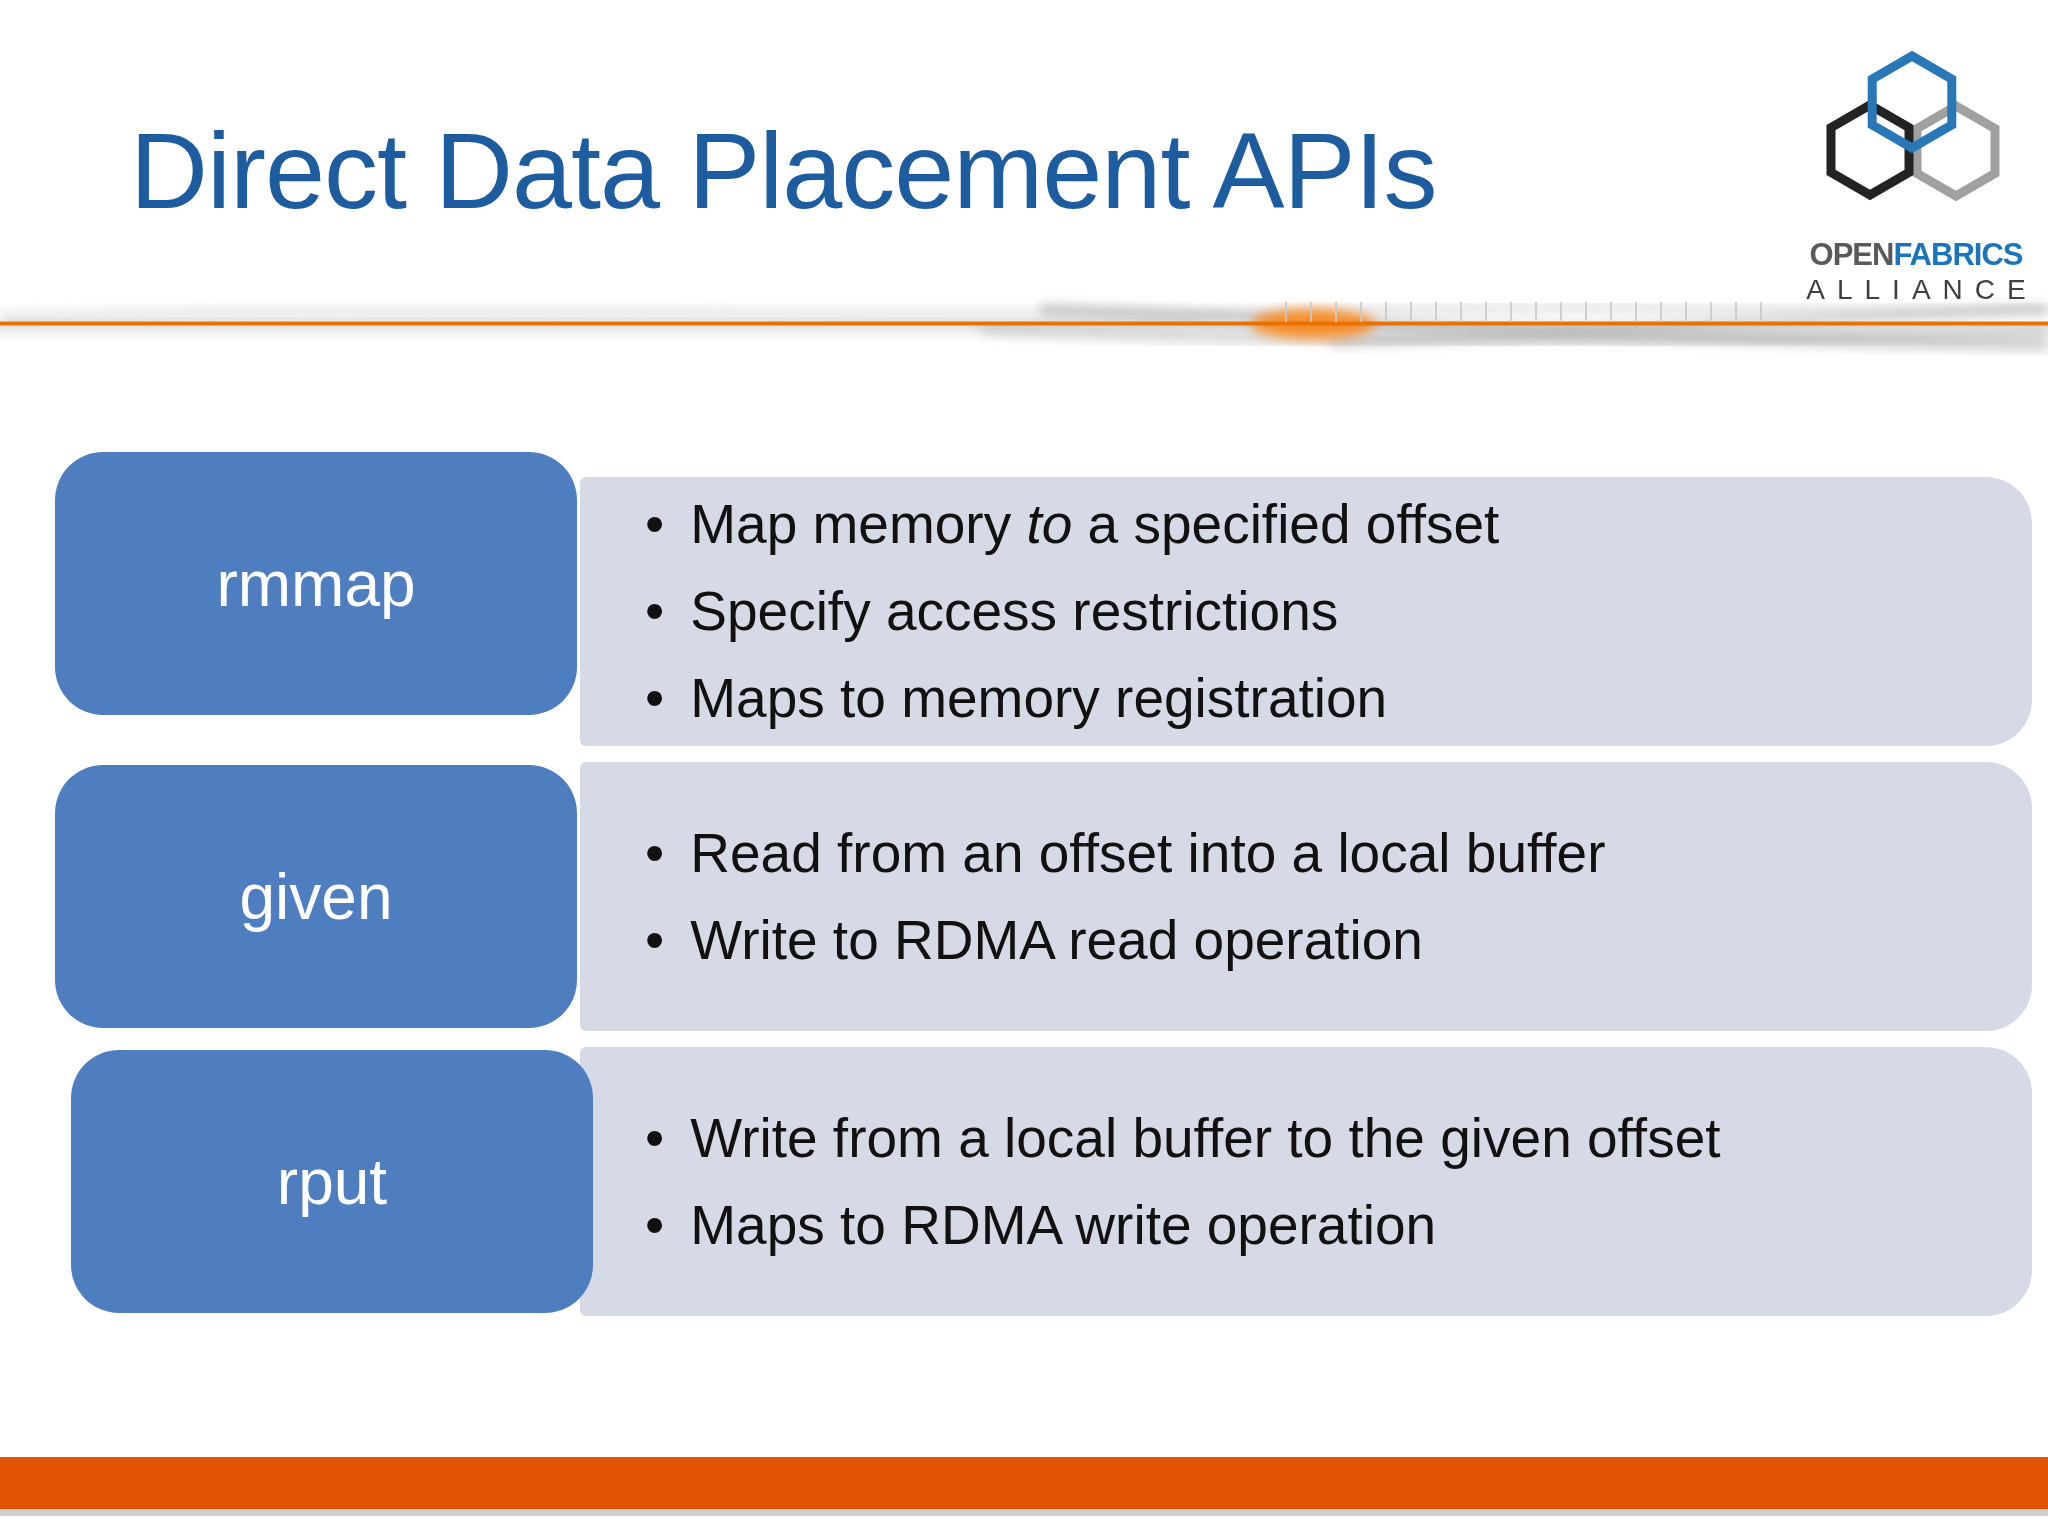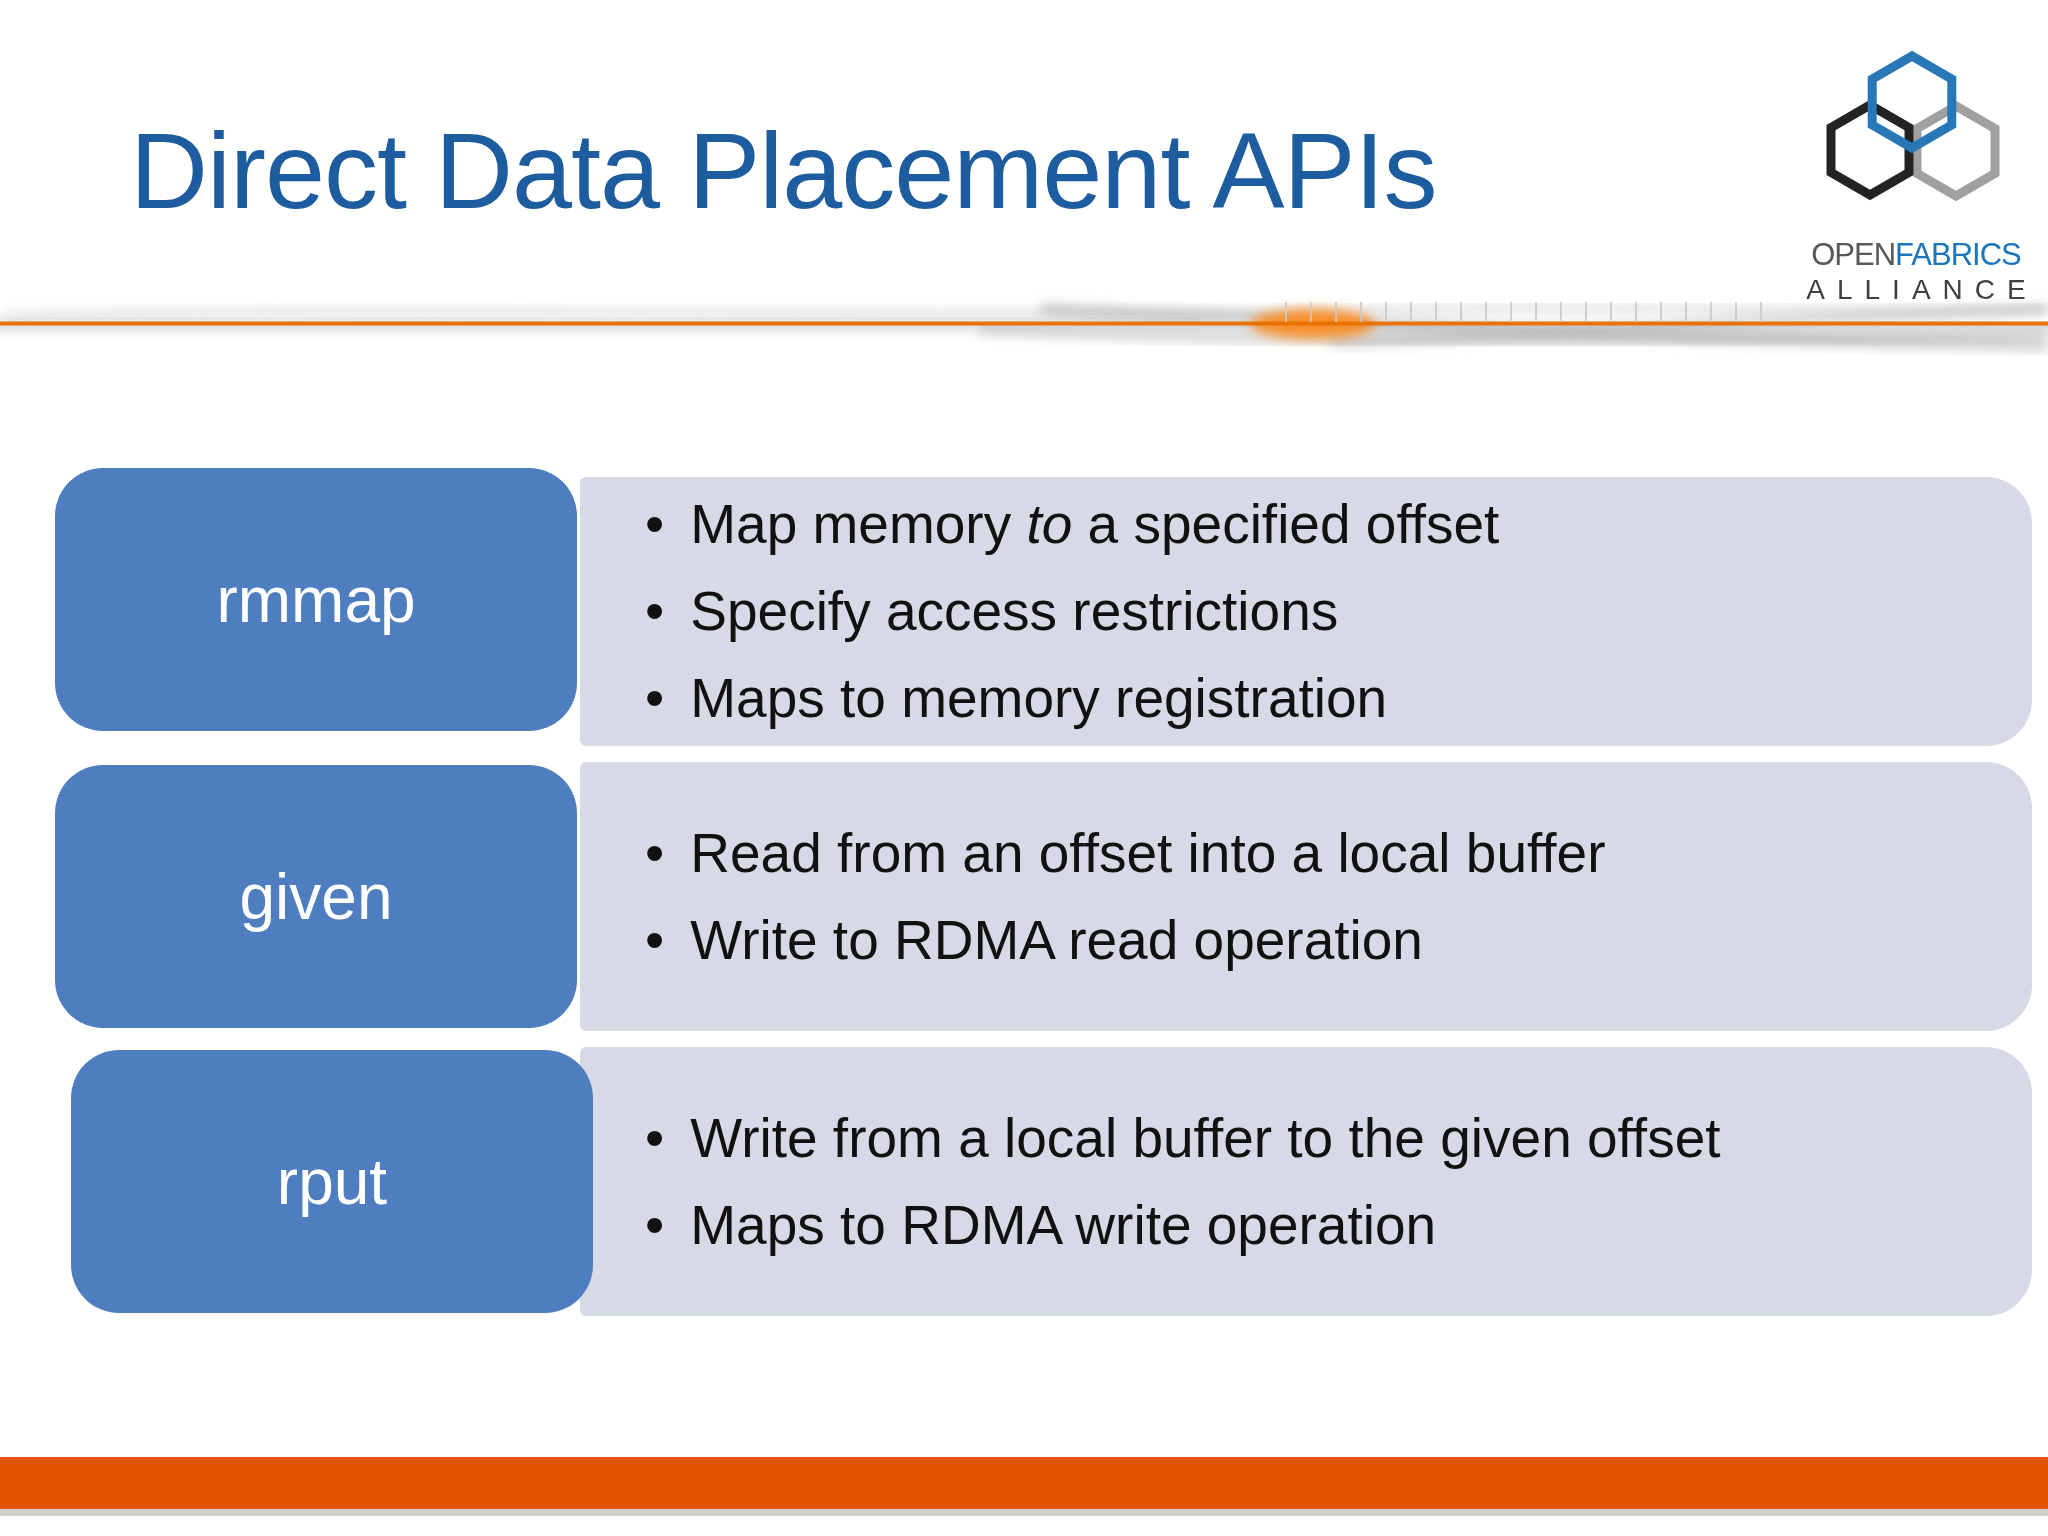--- a/index.html
+++ b/index.html
@@ -11,21 +11,21 @@
   .title{
     position:absolute;left:130px;top:112px;
     font-size:108px;line-height:1.1;font-weight:400;
     color:#1d5c9e;letter-spacing:-1px;white-space:nowrap;
   }
   
   .logo{position:absolute;left:1790px;top:34px;width:252px;height:250px;}
   .logo svg{position:absolute;left:0;top:0;}
   .logo-line1{
     position:absolute;left:0;top:203px;width:252px;text-align:center;
-    font-size:31px;font-weight:normal;letter-spacing:-1px;color:#58595b;white-space:nowrap;
+    font-size:31px;font-weight:bold;letter-spacing:-1px;color:#58595b;white-space:nowrap;
   }
   .logo-line1 .fab{color:#1b75bb;}
   .logo-line2{
     position:absolute;left:0;top:240px;width:252px;text-align:center;
     font-size:28px;font-weight:500;letter-spacing:12px;text-indent:12px;
     color:#3f3f41;white-space:nowrap;
   }
   
   .divider{position:absolute;left:0;top:293px;width:2048px;height:62px;}
   .divider svg{position:absolute;left:0;top:0;}
@@ -113,21 +113,21 @@
     </div>
     <div class="bullet-line">
       <span class="bullet-dot">•</span>
       <span class="bullet-text">Specify access restrictions</span>
     </div>
     <div class="bullet-line">
       <span class="bullet-dot">•</span>
       <span class="bullet-text">Maps to memory registration</span>
     </div>
   </div>
-  <div class="blue-box" style="top:468px;">
+  <div class="blue-box" style="top:452px;">
     <span class="label">rmmap</span>
   </div>
 
   <div class="gray-panel" style="top:762px;">
     <div class="bullet-line">
       <span class="bullet-dot">•</span>
       <span class="bullet-text">Read from an offset into a local buffer</span>
     </div>
     <div class="bullet-line">
       <span class="bullet-dot">•</span>

